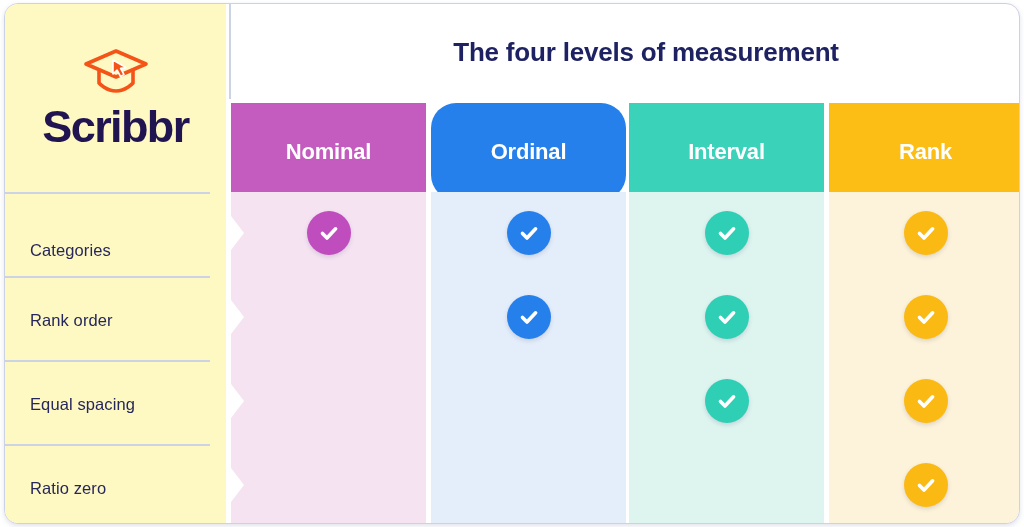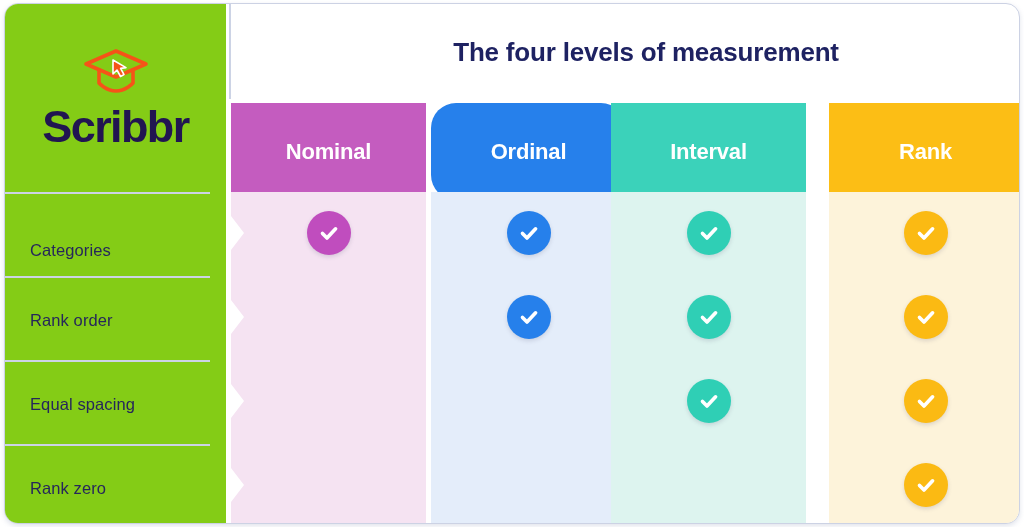--- a/index.html
+++ b/index.html
@@ -30,21 +30,21 @@
     overflow: hidden;
   }
 
   
   #label-col {
     position: absolute;
     left: 0;
     top: 0;
     width: 221px;
     height: 521px;
-    background: #84cc16;
+    background: #fef9c3;
     z-index: 6;
   }
 
   #logo-block {
     position: absolute;
     left: 0; top: 0;
     width: 221px; height: 187px;
     display: flex;
     flex-direction: column;
     align-items: center;
@@ -122,21 +122,21 @@
   }
 
   .col {
     position: absolute;
     top: 0;
     width: 195px;
     height: 422px;
   }
   .col.c0 { left: 0px; }
   .col.c1 { left: 200px; }
-  .col.c2 { left: 380px; text-align: center; }
+  .col.c2 { left: 398px; text-align: center; }
   .col.c3 { left: 598px; width: 193px; }
 
   .col-head {
     position: absolute;
     left: 0; top: 0;
     width: 100%;
     height: 97px;
     display: flex;
     align-items: center;
     justify-content: center;
@@ -216,21 +216,21 @@
     <div class="row-label" style="top:204px">
       <span>Categories</span>
     </div>
     <div class="row-label" style="top:274px">
       <span>Rank order</span>
     </div>
     <div class="row-label" style="top:358px">
       <span>Equal spacing</span>
     </div>
     <div class="row-label" style="top:442px">
-      <span>Rank zero</span>
+      <span>Ratio zero</span>
     </div>
   </div>
 
   <div id="vdivider"></div>
 
   <div id="title">The four levels of measurement</div>
 
   <div id="grid">
       <div class="col c0">
         <div class="col-head" style="background: rgb(196, 92, 191);">

